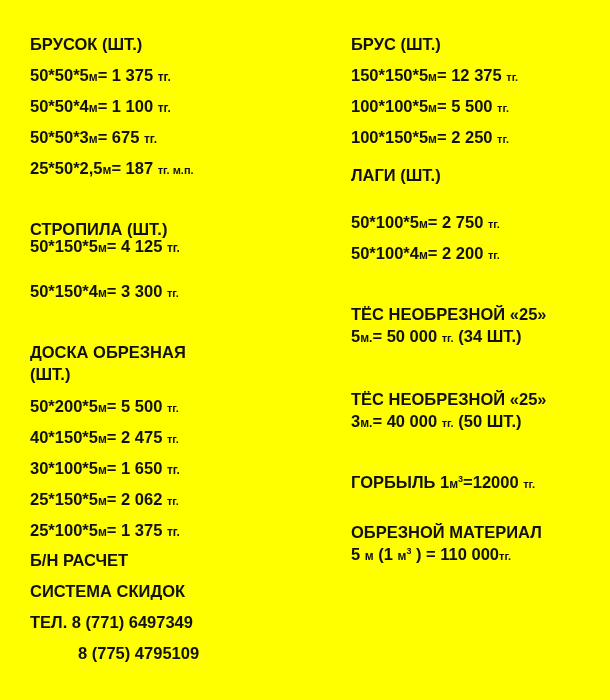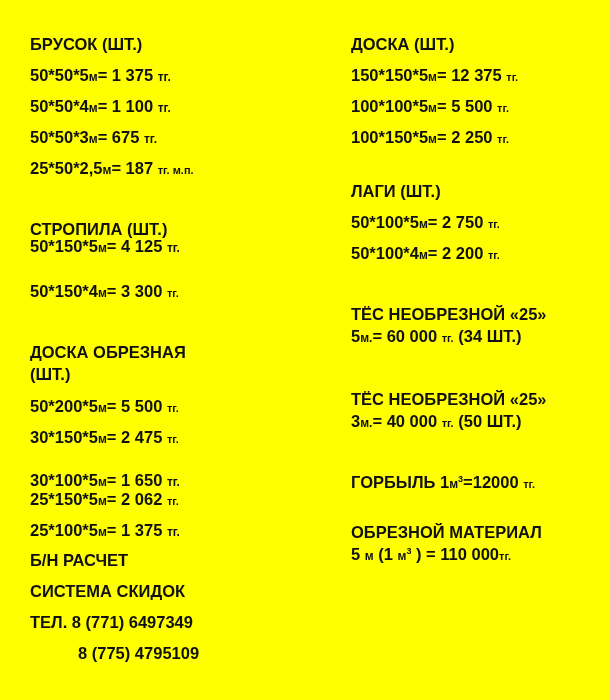--- a/index.html
+++ b/index.html
@@ -36,43 +36,43 @@
   <div class="line" style="top:127px"><span>50*50*3</span><span class="unit">м</span><span>= 675</span> <span class="unit">тг.</span></div>
   <div class="line" style="top:158px"><span>25*50*2,5</span><span class="unit">м</span><span>= 187</span> <span class="small">тг. м.п.</span></div>
 
   <div class="line" style="top:219px">СТРОПИЛА (ШТ.)</div>
   <div class="line" style="top:236px"><span>50*150*5</span><span class="unit">м</span><span>= 4 125</span> <span class="unit">тг.</span></div>
   <div class="line" style="top:281px"><span>50*150*4</span><span class="unit">м</span><span>= 3 300</span> <span class="small">тг.</span></div>
 
   <div class="line" style="top:342px">ДОСКА ОБРЕЗНАЯ</div>
   <div class="line" style="top:364px">(ШТ.)</div>
   <div class="line" style="top:396px"><span>50*200*5</span><span class="unit">м</span><span>= 5 500</span> <span class="small">тг.</span></div>
-  <div class="line" style="top:427px"><span>30*150*5</span><span class="unit">м</span><span>= 2 475</span> <span class="small">тг.</span></div>
-  <div class="line" style="top:470px"><span>30*100*5</span><span class="unit">м</span><span>= 1 650</span> <span class="unit">тг.</span></div>
+  <div class="line" style="top:427px"><span>40*150*5</span><span class="unit">м</span><span>= 2 475</span> <span class="small">тг.</span></div>
+  <div class="line" style="top:458px"><span>30*100*5</span><span class="unit">м</span><span>= 1 650</span> <span class="unit">тг.</span></div>
   <div class="line" style="top:489px"><span>25*150*5</span><span class="unit">м</span><span>= 2 062</span> <span class="small">тг.</span></div>
   <div class="line" style="top:520px"><span>25*100*5</span><span class="unit">м</span><span>= 1 375</span> <span class="unit">тг.</span></div>
 
   <div class="line" style="top:550px">Б/Н РАСЧЕТ</div>
   <div class="line" style="top:581px">СИСТЕМА СКИДОК</div>
   <div class="line" style="top:612px"><span>ТЕЛ. </span><span>8 (771) 6497349</span></div>
   <div class="line" style="top:643px; left:48px">8 (775) 4795109</div>
 </div>
 
 <div class="col col-right">
-  <div class="line" style="top:34px">ДОСКА (ШТ.)</div>
+  <div class="line" style="top:34px">БРУС (ШТ.)</div>
   <div class="line" style="top:65px"><span>150*150*5</span><span class="unit">м</span><span>= 12 375</span> <span class="small">тг.</span></div>
   <div class="line" style="top:96px"><span>100*100*5</span><span class="unit">м</span><span>= 5 500</span> <span class="small">тг.</span></div>
   <div class="line" style="top:127px"><span>100*150*5</span><span class="unit">м</span><span>= 2 250</span> <span class="small">тг.</span></div>
 
-  <div class="line" style="top:181px">ЛАГИ (ШТ.)</div>
+  <div class="line" style="top:165px">ЛАГИ (ШТ.)</div>
   <div class="line" style="top:212px"><span>50*100*5</span><span class="unit">м</span><span>= 2 750</span> <span class="small">тг.</span></div>
   <div class="line" style="top:243px"><span>50*100*4</span><span class="unit">м</span><span>= 2 200</span> <span class="small">тг.</span></div>
 
   <div class="line" style="top:304px">ТЁС НЕОБРЕЗНОЙ «25»</div>
-  <div class="line" style="top:326px"><span>5</span><span class="unit">м.</span><span>= 60 000 </span><span class="small">тг.</span><span> (34 ШТ.)</span></div>
+  <div class="line" style="top:326px"><span>5</span><span class="unit">м.</span><span>= 50 000 </span><span class="small">тг.</span><span> (34 ШТ.)</span></div>
 
   <div class="line" style="top:389px">ТЁС НЕОБРЕЗНОЙ «25»</div>
   <div class="line" style="top:411px"><span>3</span><span class="unit">м.</span><span>= 40 000 </span><span class="small">тг.</span><span> (50 ШТ.)</span></div>
 
   <div class="line" style="top:472px"><span>ГОРБЫЛЬ 1</span><span class="unit">м</span><sup>3</sup><span>=12000 </span><span class="small">тг.</span></div>
 
   <div class="line" style="top:522px">ОБРЕЗНОЙ МАТЕРИАЛ</div>
   <div class="line" style="top:544px"><span>5 </span><span class="unit">м</span><span> (1 </span><span class="unit">м</span><sup>3</sup><span> ) = 110 000</span><span class="small">тг.</span></div>
 </div>
 

